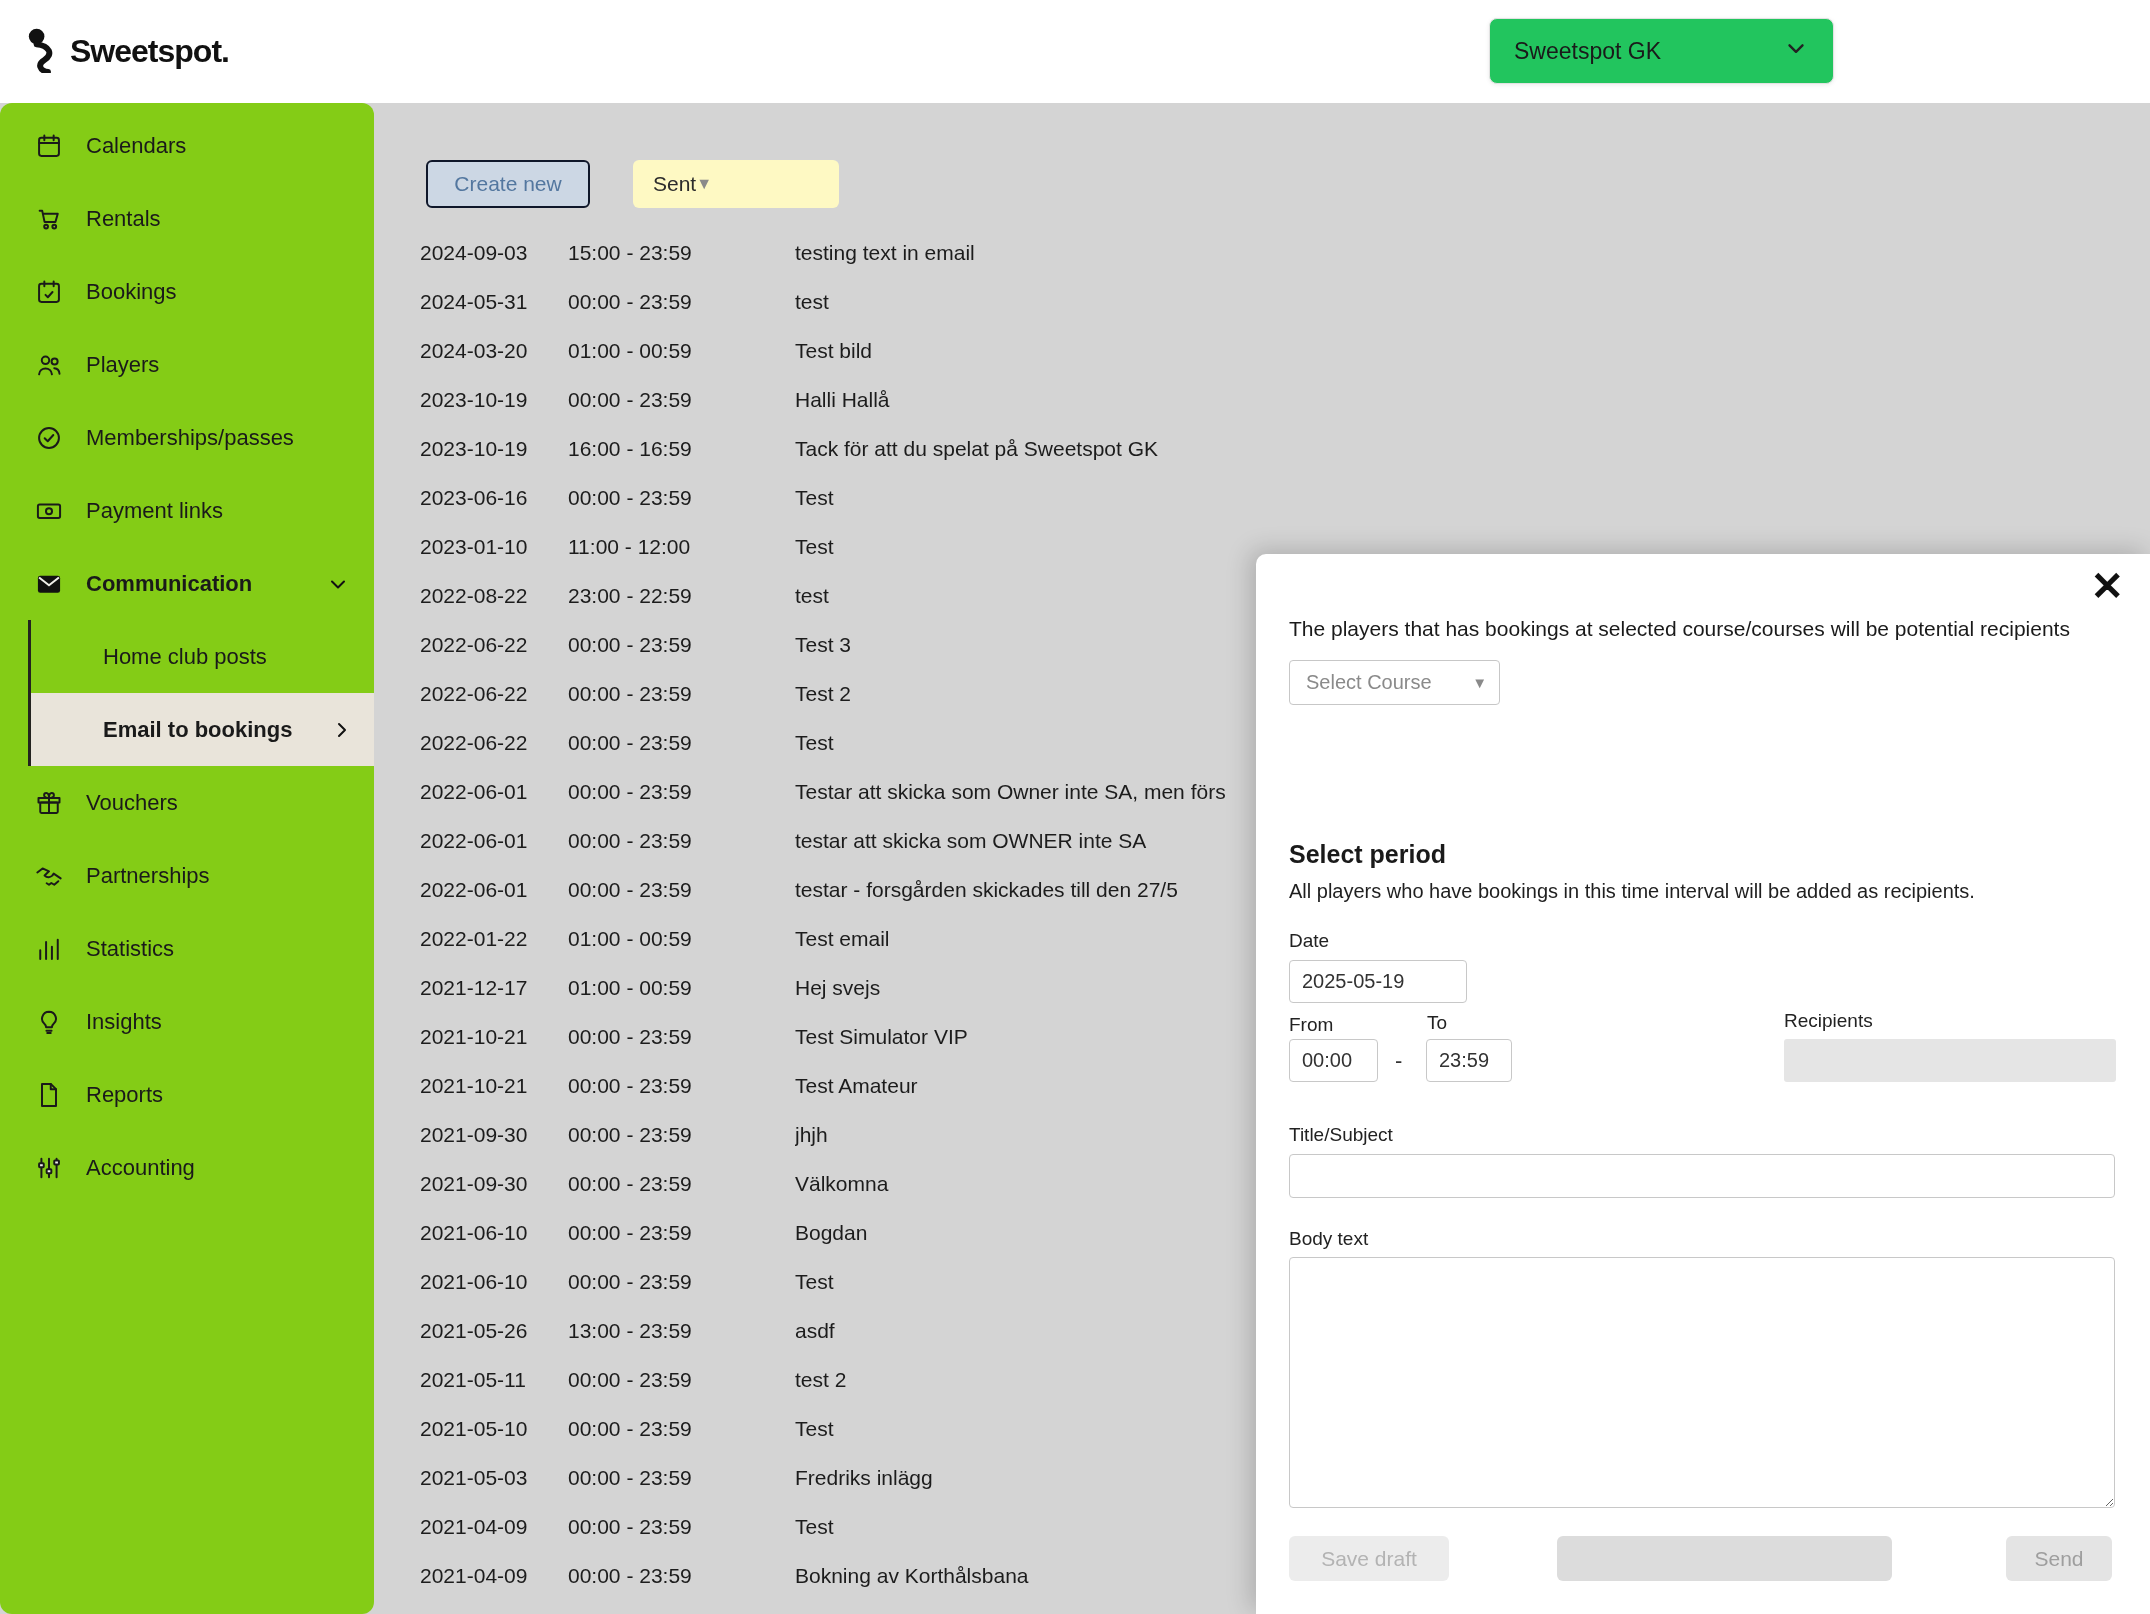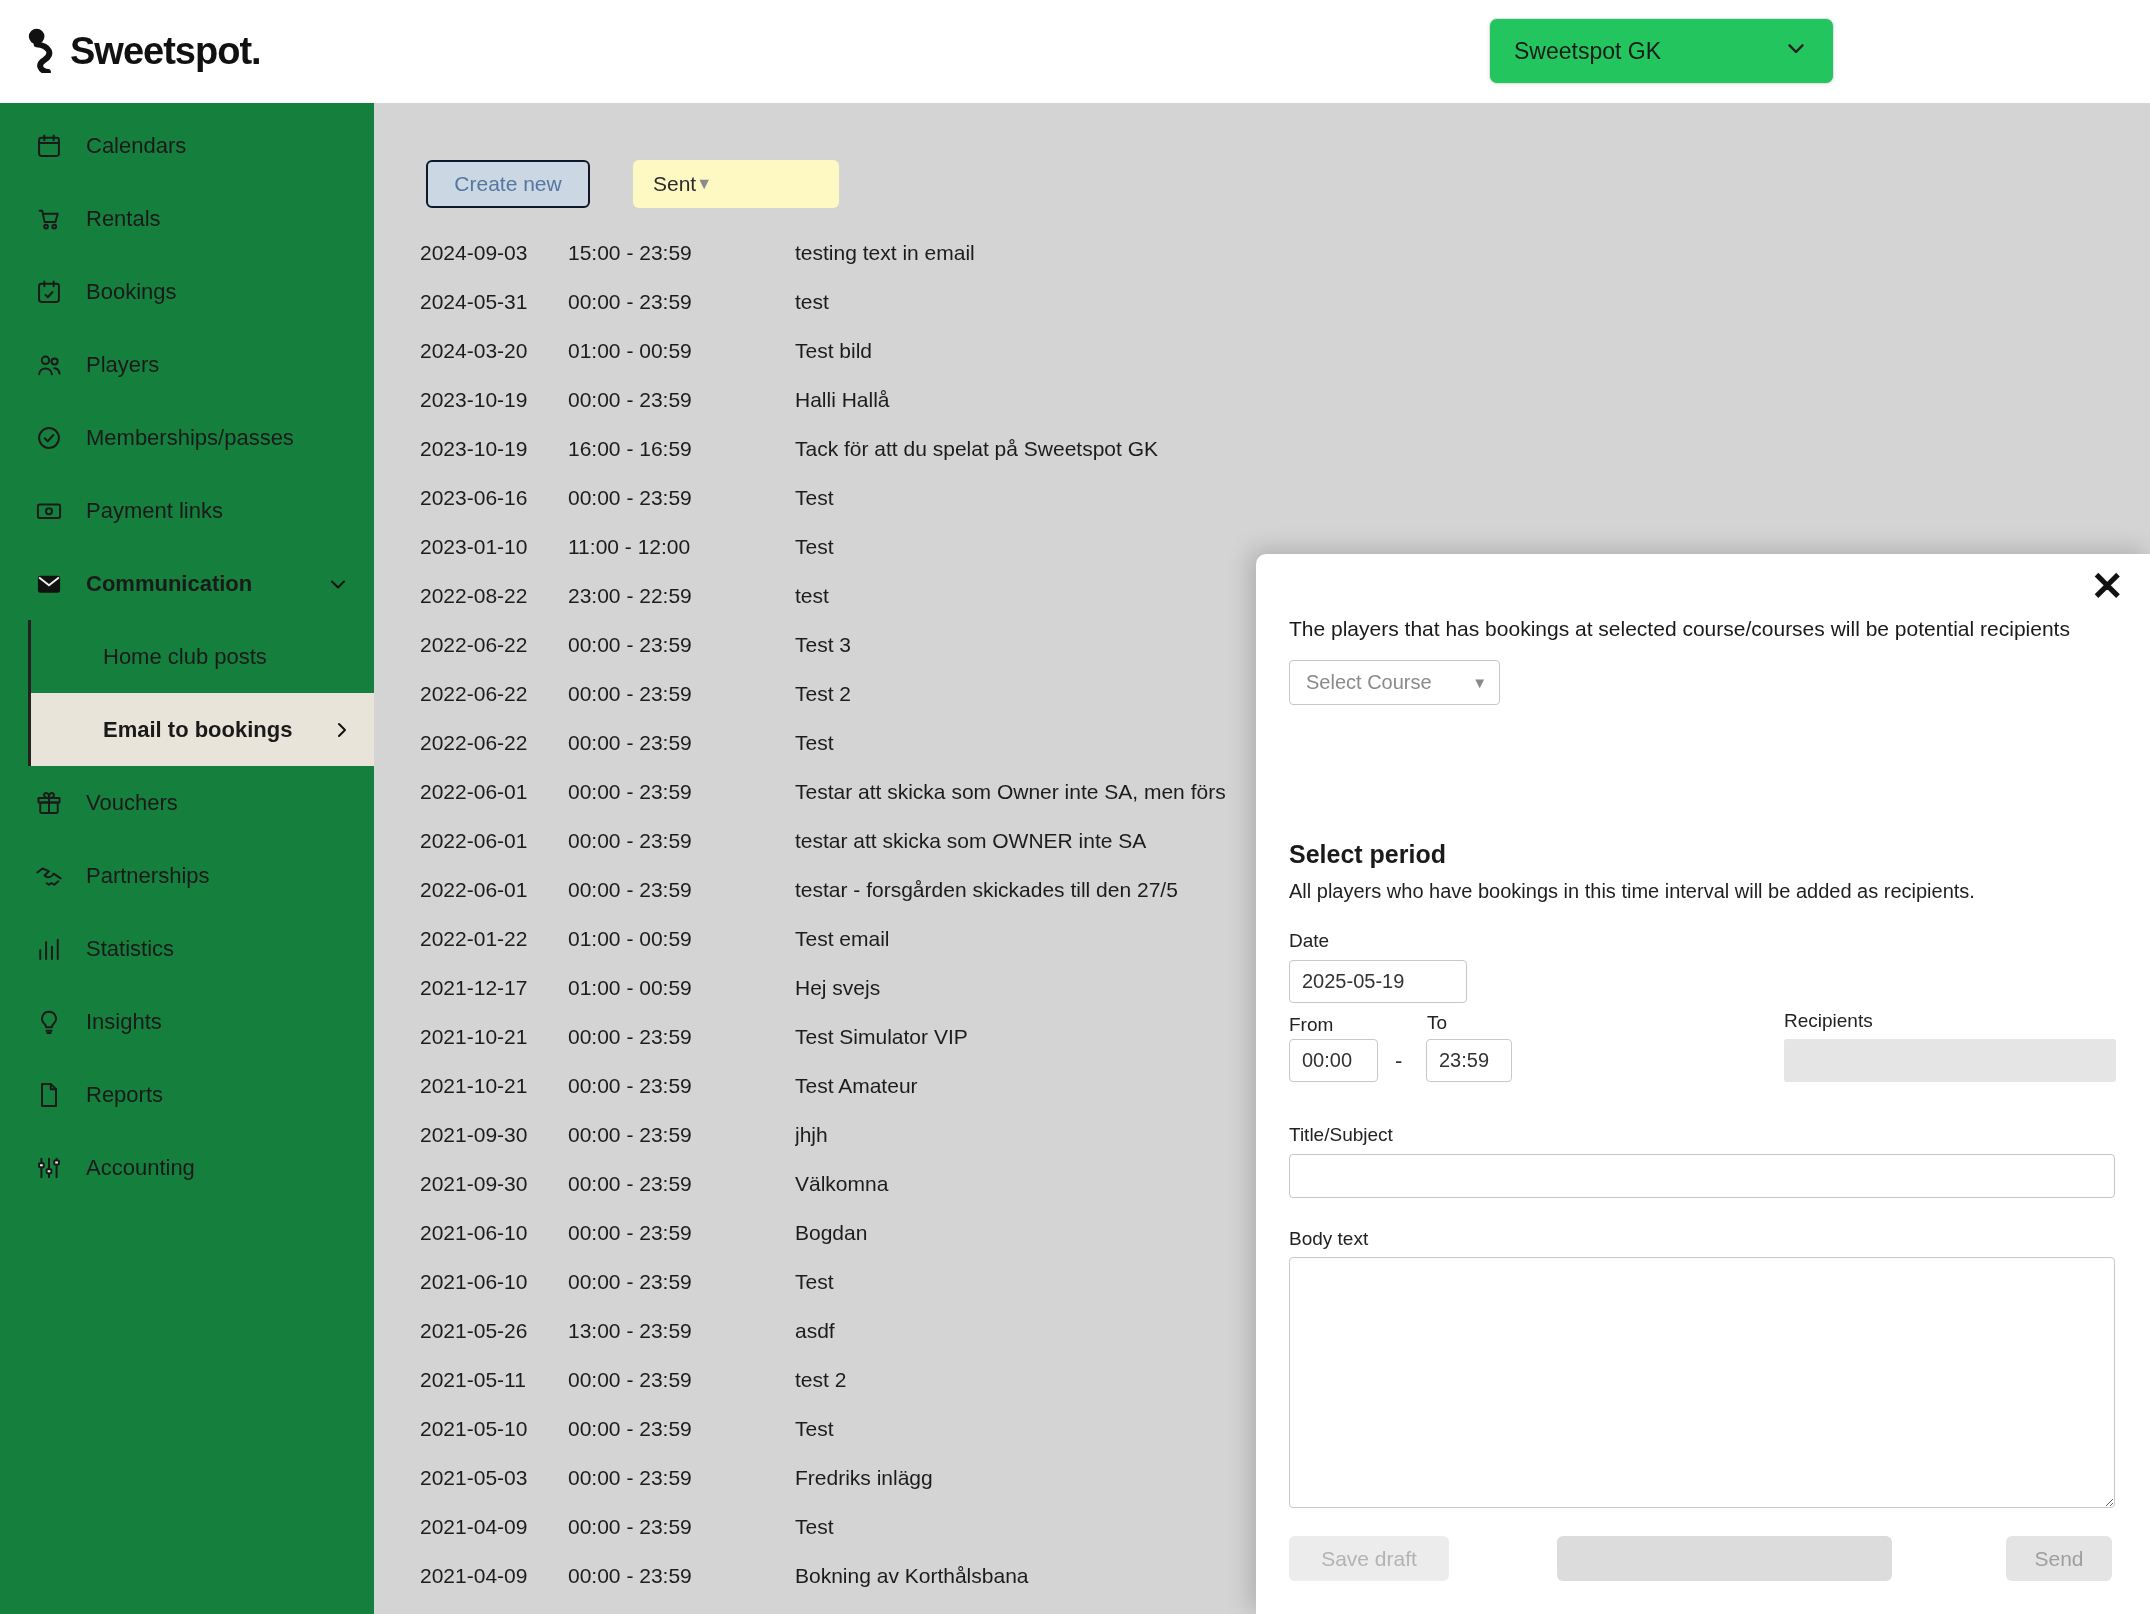--- a/index.html
+++ b/index.html
@@ -1,25 +1,25 @@
 <!DOCTYPE html>
 <html><head>
 <meta charset="utf-8">
 <style>
   * { margin:0; padding:0; box-sizing:border-box; }
   html,body { width:2150px; height:1614px; overflow:hidden; font-family:"Liberation Sans", sans-serif; background:#d4d4d4; color:#1a1a1a; }
 
   
   .header { position:fixed; left:0; top:0; width:2150px; height:103px; background:#ffffff; z-index:30; }
   .logo { position:absolute; left:26px; top:0; height:103px; display:flex; align-items:center; gap:10px; }
-  .brand { font-size:38px; font-weight:800; letter-spacing:-1px; color:#111; }
+  .brand { font-size:32px; font-weight:800; letter-spacing:-1px; color:#111; }
   .club-select { position:absolute; right:316px; top:18px; width:345px; height:66px; background:#22c55e; border:1px solid #e2e2e2; border-radius:8px; box-shadow:0 1px 4px rgba(0,0,0,.08); display:flex; align-items:center; justify-content:space-between; padding:0 24px; font-size:23px; cursor:pointer; }
 
   
-  .sidebar { position:fixed; left:0; top:103px; bottom:0; width:374px; background:#15803d; z-index:20; padding-top:6px; }
+  .sidebar { position:fixed; left:0; top:103px; bottom:0; width:374px; background:#84cc16; z-index:20; padding-top:6px;border-radius:12px; }
   .nav-item { height:73px; display:flex; align-items:center; padding:0 24px 0 34px; gap:22px; font-size:22px; cursor:pointer; }
   .nav-icon { width:30px; height:30px; display:flex; align-items:center; justify-content:center; flex:0 0 30px; }
   .nav-label { flex:1 1 auto; white-space:nowrap; }
   .section-open .nav-label { font-weight:700; }
   .nav-chevron { display:flex; align-items:center; }
   .nav-sub { margin-left:28px; border-left:3px solid #23221f; }
   .nav-sub-item { height:73px; display:flex; align-items:center; justify-content:space-between; padding:0 20px 0 72px; font-size:22px; cursor:pointer; }
   .nav-sub-item.active { font-weight:700; background:#e9e4da; }
 
   

